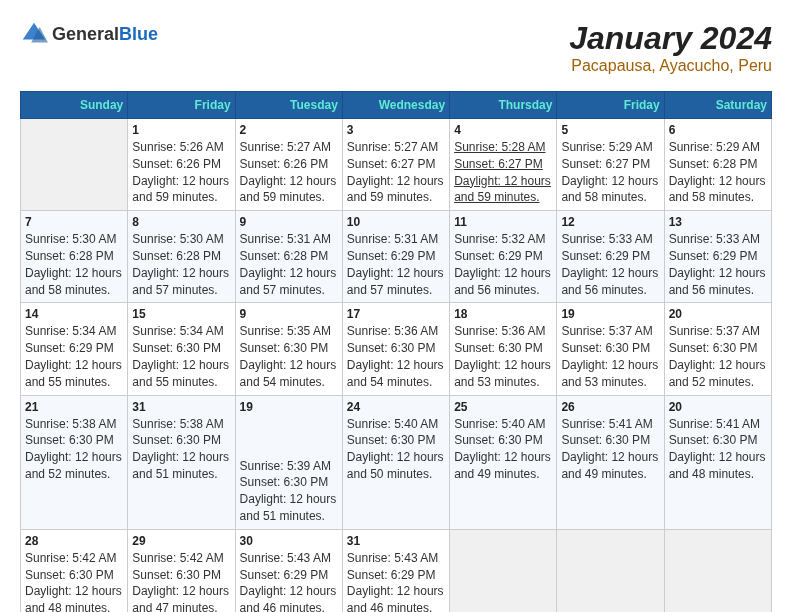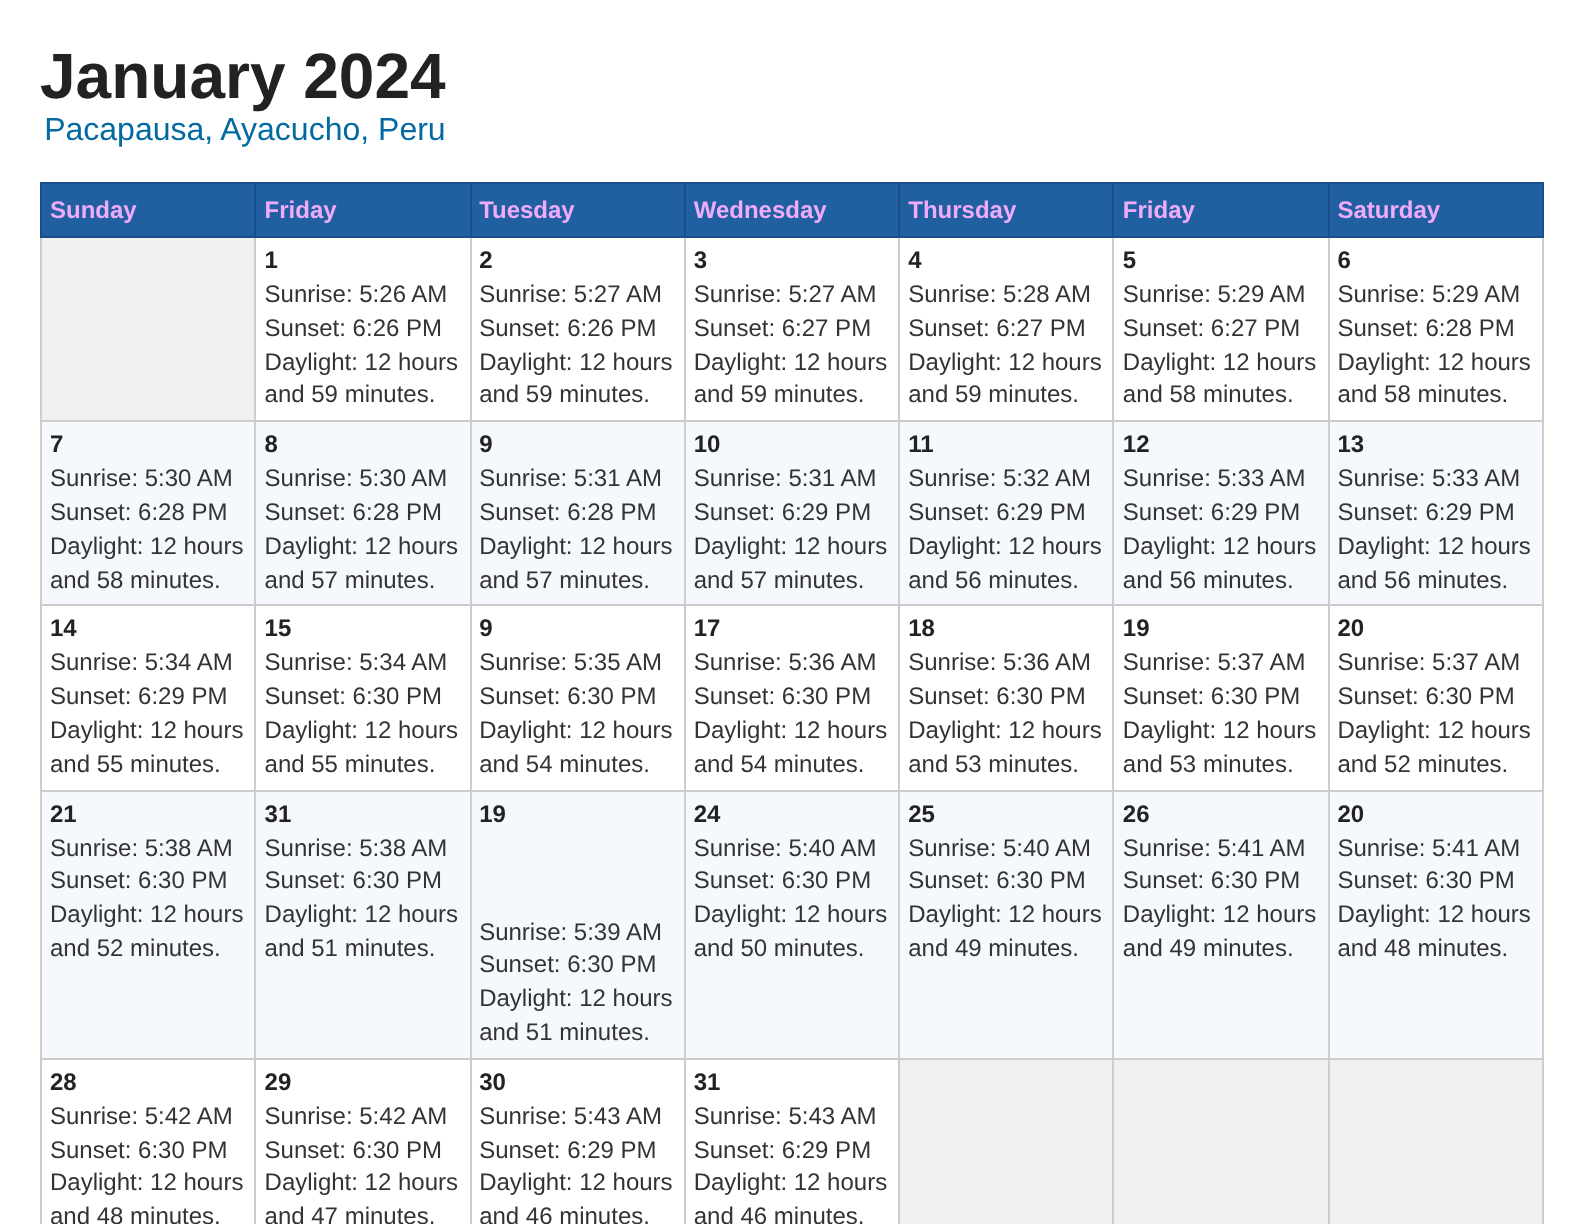--- a/index.html
+++ b/index.html
@@ -35,35 +35,36 @@
       width: 28px;
       height: 28px;
     }
     .title-block {
       text-align: right;
     }
     .title-month {
       font-size: 32px;
       font-weight: bold;
       color: #222;
+      font-style: italic;
     }
     .title-location {
       font-size: 16px;
-      color: #0369a1;
+      color: #a16207;
     }
     table {
       width: 100%;
       border-collapse: collapse;
       font-size: 11px;
     }
     thead tr th {
       background-color: #2060a0;
-      color: #f0abfc;
+      color: #5eead4;
       padding: 6px 4px;
-      text-align: left;
+      text-align: right;
       font-size: 12px;
       border: 1px solid #1a4e8a;
     }
     tbody tr td {
       border: 1px solid #ccc;
       vertical-align: top;
       padding: 4px 4px;
       min-height: 80px;
       height: 90px;
       width: 14.28%;
@@ -89,20 +90,29 @@
       background: #f5f8fc;
     }
     .empty-cell {
       background: #f0f0f0 !important;
     }
   </style>
 </head>
 <body>
 
 <div class="header">
+  <div class="logo">
+    <svg class="logo-icon" viewBox="0 0 40 40" xmlns="http://www.w3.org/2000/svg">
+      <polygon points="20,4 36,28 4,28" fill="#1a6bbf" opacity="0.85"></polygon>
+      <polygon points="28,10 40,32 16,32" fill="#2060a0" opacity="0.6"></polygon>
+    </svg>
+    <div>
+      <span class="logo-text-general">General</span><span class="logo-text-blue">Blue</span>
+    </div>
+  </div>
   <div class="title-block">
     <div class="title-month">January 2024</div>
     <div class="title-location">Pacapausa, Ayacucho, Peru</div>
   </div>
 </div>
 
 <table>
   <thead>
     <tr id="weekday-header">
     <th>Sunday</th>
@@ -130,21 +140,21 @@
 Daylight: 12 hours and 59 minutes.</div>
         </td>
         <td>
           <div class="day-number">3</div>
           <div class="day-info" style="white-space: pre-line;">Sunrise: 5:27 AM
 Sunset: 6:27 PM
 Daylight: 12 hours and 59 minutes.</div>
         </td>
         <td>
           <div class="day-number">4</div>
-          <div class="day-info" style="white-space: pre-line;">Sunrise: 5:28 AM
+          <div class="day-info" style="white-space: pre-line; text-decoration: underline;">Sunrise: 5:28 AM
 Sunset: 6:27 PM
 Daylight: 12 hours and 59 minutes.</div>
         </td>
         <td>
           <div class="day-number">5</div>
           <div class="day-info" style="white-space: pre-line;">Sunrise: 5:29 AM
 Sunset: 6:27 PM
 Daylight: 12 hours and 58 minutes.</div>
         </td>
         <td>

